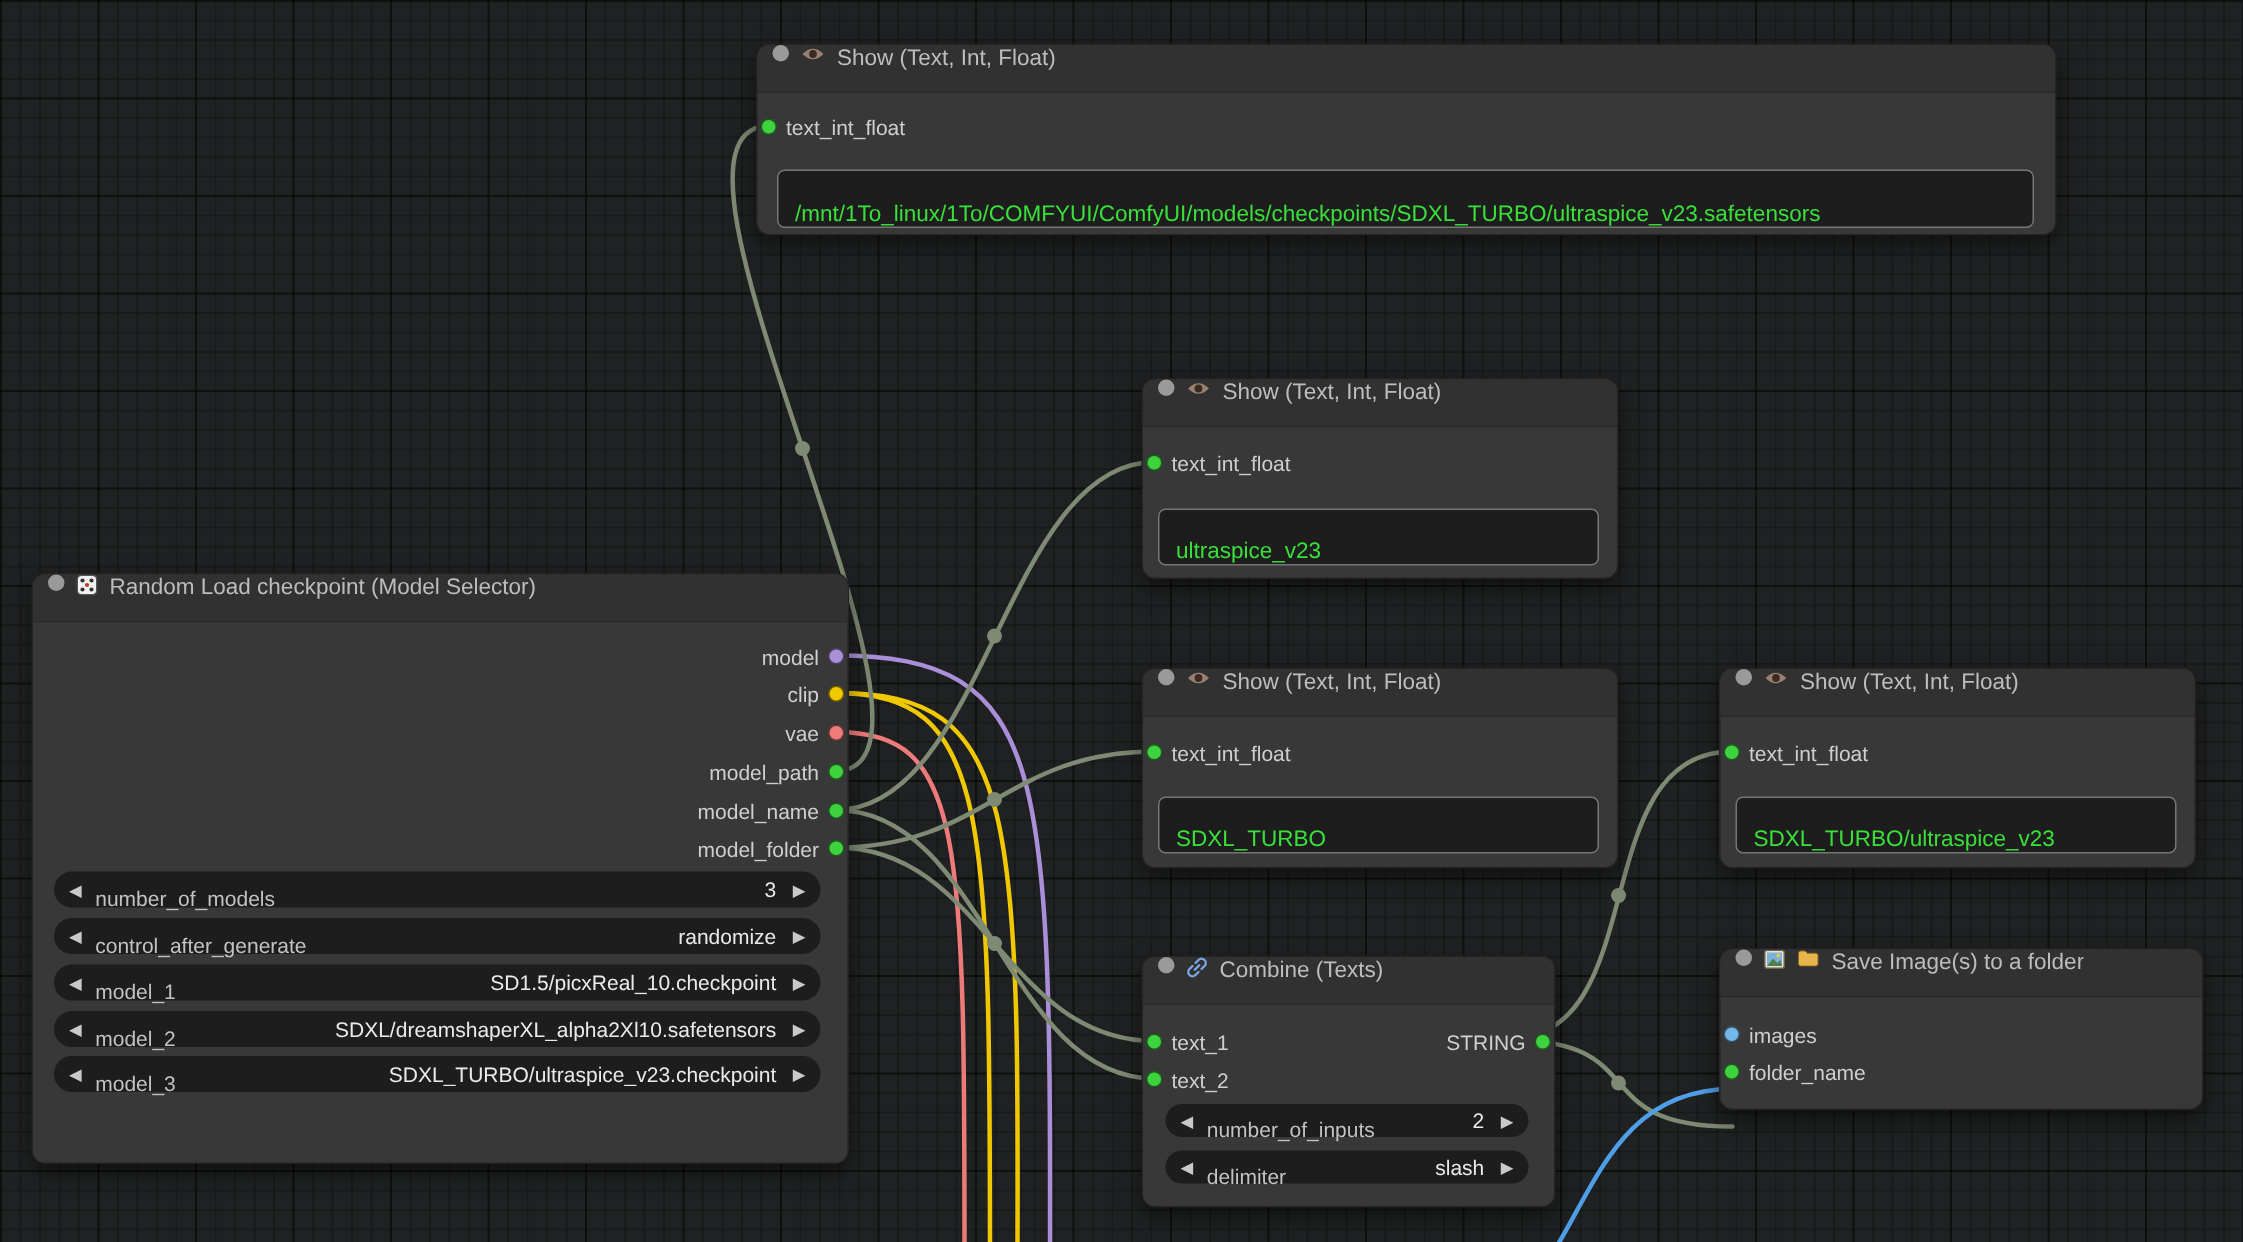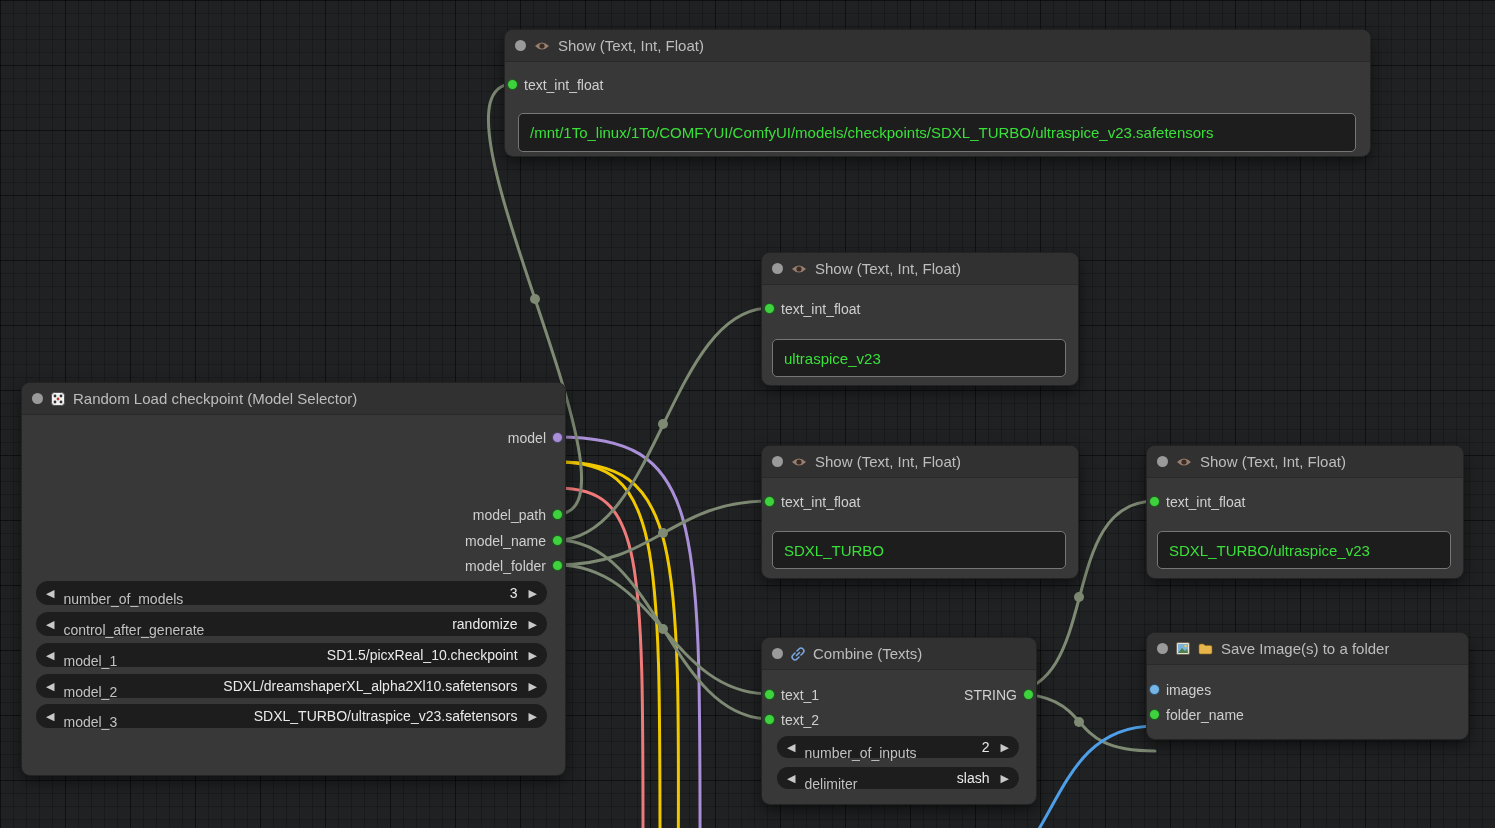--- a/index.html
+++ b/index.html
@@ -15,40 +15,40 @@
     font-family:"Liberation Sans",sans-serif;
     -webkit-font-smoothing:antialiased;
   }
   .wires{position:absolute;left:0;top:0;z-index:0;}
   .node{
     position:absolute;z-index:1;background:#383838;border-radius:8px;
     box-shadow:0 0 0 1px #232323, 0 6px 16px rgba(0,0,0,.55);
   }
   .node-header{
     height:31px;background:#313131;border-radius:8px 8px 0 0;
-    border-bottom:1px solid #292929;display:flex;align-items:center;
+    border-bottom:1px solid #292929;display:flex;align-items:flex-start;
     gap:8px;padding:0 10px;color:#bdbdbd;font-size:15px;
   }
   .hdot{width:11px;height:11px;border-radius:50%;background:#9a9a9a;flex:none;}
   .hicon{display:flex;align-items:center;gap:3px;flex:none;}
   .htitle{white-space:nowrap;overflow:hidden;}
   .port-row{position:absolute;left:0;right:0;height:21px;display:flex;align-items:center;}
   .pdot{
     position:absolute;width:11px;height:11px;border-radius:50%;
     top:5px;border:1px solid rgba(0,0,0,.55);box-sizing:border-box;
   }
   .pdot.in{left:2px;} .pdot.out{right:2px;}
   .pdot.green{background:#3fd23f;} .pdot.purple{background:#a98fd8;}
   .pdot.yellow{background:#f0c800;} .pdot.red{background:#ef7a7a;}
   .pdot.blue{background:#74b6e8;}
   .plabel{margin-left:19px;font-size:14px;color:#cfcfcf;white-space:nowrap;text-align:center;}
   .plabel.out{margin-left:auto;margin-right:19px;}
   .display{
     position:absolute;background:#1d1d1d;border:1px solid #767676;border-radius:5px;
-    display:flex;align-items:center;padding:0 11px;font-size:15px;color:#3ae03a;
+    display:flex;align-items:flex-end;padding:0 11px;font-size:15px;color:#3ae03a;
     white-space:nowrap;overflow:hidden;
   }
   .widget{
     position:absolute;height:24px;background:#1d1d1d;border-radius:12px;
     display:flex;align-items:center;padding:0 10px;font-size:14px;color:#c2c2c2;
   }
   .widget.small{height:22px;border-radius:11px;}
   .warr{color:#c9c9c9;font-size:11px;flex:none;}
   .wlabel{margin-left:9px;white-space:nowrap;margin-top:11px;}
   .wvalue{margin-left:auto;margin-right:11px;color:#eaeaea;white-space:nowrap;overflow:hidden;}
@@ -177,20 +177,28 @@
             <circle cx="10" cy="10" r="1.4" fill="#333"></circle>
           </svg>
       </span>
       <span class="htitle">Random Load checkpoint (Model Selector)</span>
     </div>
 
     <div class="port-row" style="top:44px">
       <span class="plabel out">model</span>
       <span class="pdot out purple"></span>
     </div>
+    <div class="port-row" style="top:69px">
+      <span class="plabel out">clip</span>
+      <span class="pdot out yellow"></span>
+    </div>
+    <div class="port-row" style="top:95px">
+      <span class="plabel out">vae</span>
+      <span class="pdot out red"></span>
+    </div>
     <div class="port-row" style="top:121px">
       <span class="plabel out">model_path</span>
       <span class="pdot out green"></span>
     </div>
     <div class="port-row" style="top:172px">
       <span class="plabel out">model_folder</span>
       <span class="pdot out green"></span>
     </div>
     <div class="port-row" style="top:147px">
       <span class="plabel out">model_name</span>
@@ -217,21 +225,21 @@
     </div>
     <div class="widget" style="top:291px;left:14px;right:18px">
       <span class="warr">◀</span>
       <span class="wlabel">model_2</span>
       <span class="wvalue">SDXL/dreamshaperXL_alpha2Xl10.safetensors</span>
       <span class="warr">▶</span>
     </div>
     <div class="widget" style="top:321px;left:14px;right:18px">
       <span class="warr">◀</span>
       <span class="wlabel">model_3</span>
-      <span class="wvalue">SDXL_TURBO/ultraspice_v23.safetensors</span>
+      <span class="wvalue">SDXL_TURBO/ultraspice_v23.checkpoint</span>
       <span class="warr">▶</span>
     </div>
   </div>
 
   <div class="node" style="left:762px;top:638px;width:274px;height:166px">
     <div class="node-header">
       <span class="hdot"></span>
       <span class="hicon">
         <svg class="micon" width="14" height="14" viewBox="0 0 14 14">
             <path d="M5.5 8.5 L8.5 5.5" stroke="#7aa7e0" stroke-width="1.6" stroke-linecap="round" fill="none"></path>

